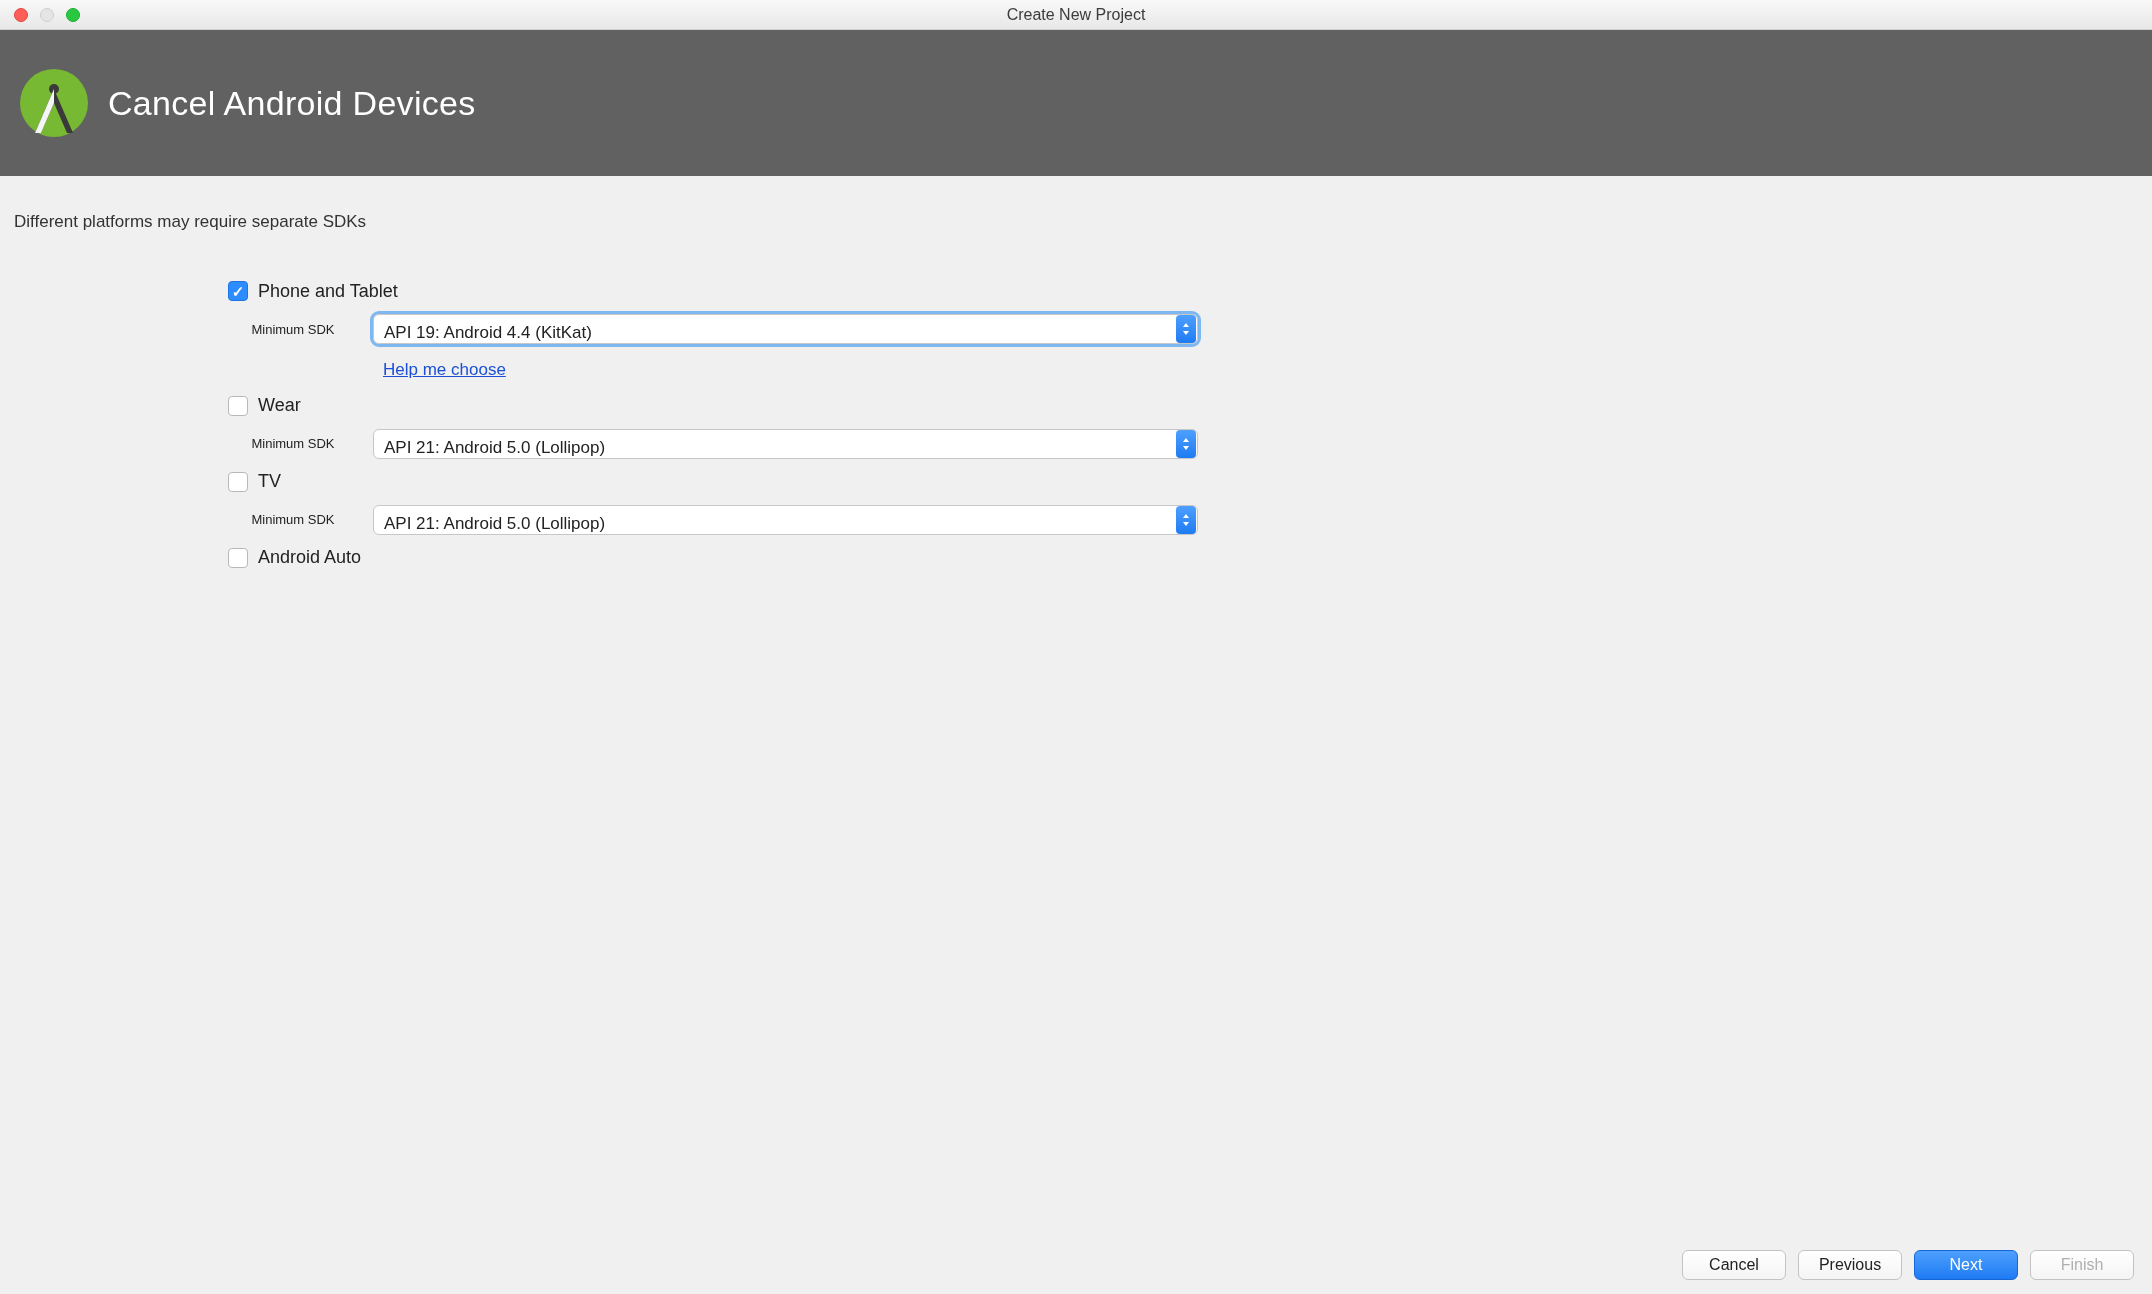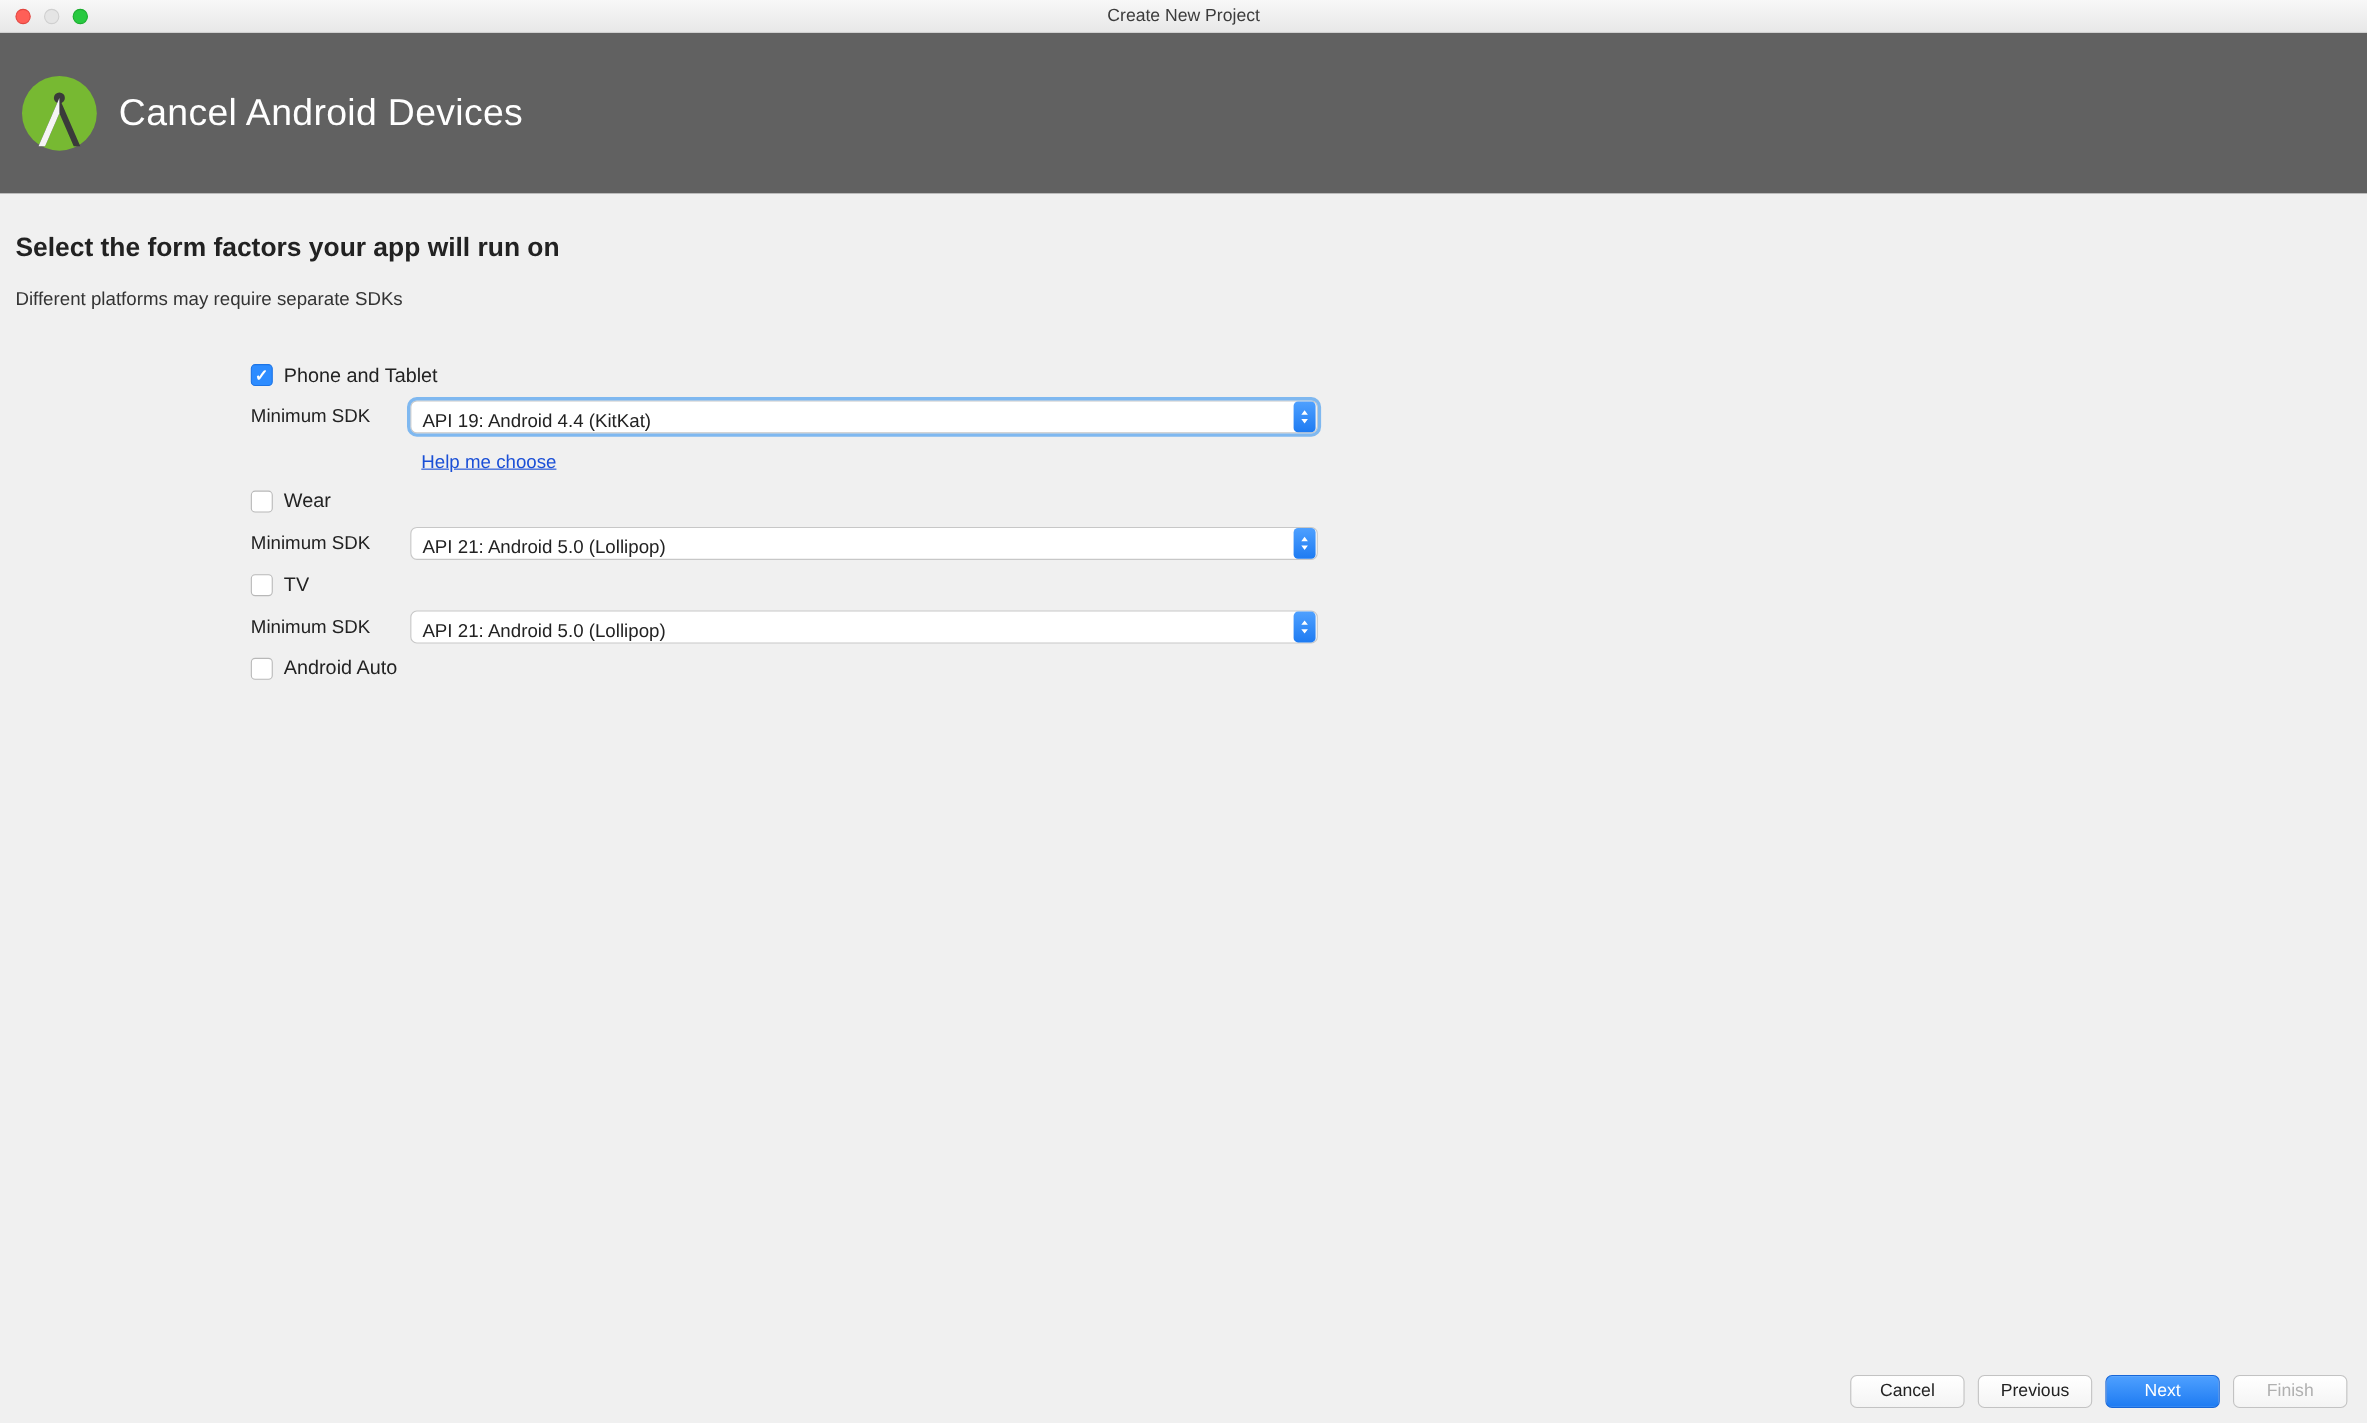--- a/index.html
+++ b/index.html
@@ -71,21 +71,21 @@
   }
   .checkbox.checked::after {
     content: "✓"; color: #fff; font-size: 15px; line-height: 1; font-weight: 700;
   }
   .check-label { font-size: 18px; color: #222; }
 
   .sdk-row {
     display: flex; align-items: center; gap: 10px; margin-top: 6px; margin-bottom: 8px;
   }
   .sdk-label {
-    width: 135px; text-align: left; font-size: 17px; color: #222;
+    width: 135px; text-align: center; font-size: 13px; color: #222;
     flex: 0 0 auto; padding-right: 5px;
   }
   .sdk-select {
     flex: 1; height: 30px; background: #fff; border: 1px solid #c7c7c7;
     border-radius: 6px; display: flex; align-items: flex-end; justify-content: space-between;
     padding-left: 10px; position: relative; font-size: 17px; color: #222;
   }
   .sdk-select.focused {
     outline: 3px solid #7fb8f0;
     outline-offset: 0;
@@ -142,21 +142,20 @@
       <circle cx="36" cy="36" r="34" fill="#77b932"></circle>
       <circle cx="36" cy="22" r="5" fill="#3a3a3a"></circle>
       <path d="M36 22 L17 66 L23 66 L36 36 L49 66 L55 66 Z" fill="#3a3a3a"></path>
       <path d="M36 22 L17 66 L23 66 L36 36 Z" fill="#f5f5f5"></path>
     </svg>
   </span>
   <div class="banner-title">Cancel Android Devices</div>
 </div>
 
 <div class="content">
-  <div class="heading">Select the form factors your app will run on</div>
   <div class="subheading">Different platforms may require separate SDKs</div>
 
   <div class="form-block">
 
     <div class="row">
       <span class="checkbox checked"></span>
       <span class="check-label">Phone and Tablet</span>
     </div>
     <div class="sdk-row">
       <span class="sdk-label">Minimum SDK</span>

